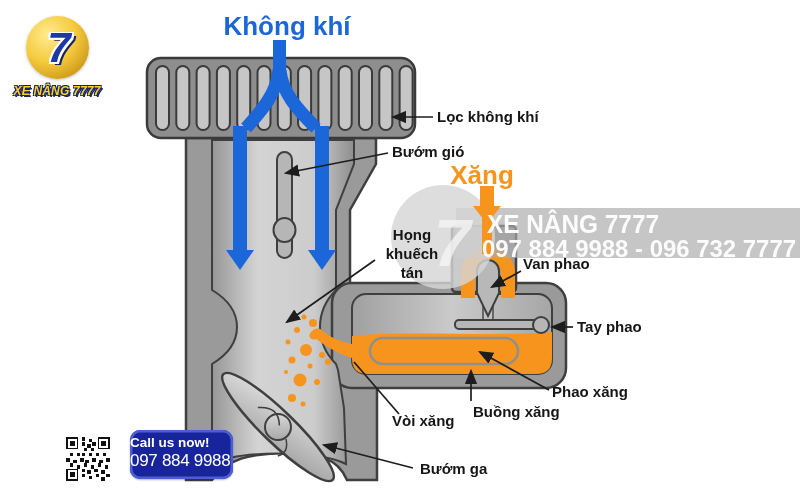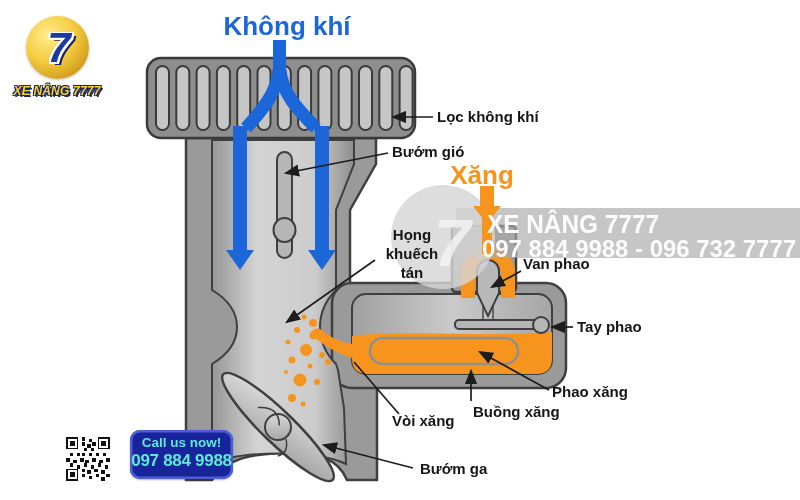--- a/index.html
+++ b/index.html
@@ -22,23 +22,23 @@
     text-shadow:-2px -1px 0 #fff,2px -1px 0 #fff,-2px 2px 0 #fff,2px 2px 0 #fff,4px 3px 0 #12235f;
     transform:translateX(2px);}
   .logo-text{margin-top:5px;font-size:12px;font-weight:bold;font-style:italic;color:#ffd21e;
     letter-spacing:.2px;white-space:nowrap;
     text-shadow:-1px -1px 0 #14246e,1px -1px 0 #14246e,-1px 1px 0 #14246e,1px 1px 0 #14246e,2px 2px 0 #14246e;}
 
   
   .qr{position:absolute;left:66px;top:437px;width:44px;height:44px;}
   .cta{position:absolute;left:130px;top:430px;width:103px;height:49px;background:#18249b;
     border-radius:10px;box-shadow:inset 0 0 0 2.5px #4c5ed6,0 1px 2px rgba(0,0,0,.3);
-    color:#5eead4;text-align:center;cursor:pointer;}
+    color:#ffffff;text-align:left;cursor:pointer;}
   .cta .l1{font-size:13.5px;font-weight:bold;margin-top:5px;line-height:1.2;}
-  .cta .l2{font-size:17px;font-weight:bold;letter-spacing:-.3px;line-height:1.2;}
+  .cta .l2{font-size:17px;font-weight:normal;letter-spacing:-.3px;line-height:1.2;}
 </style>
 </head>
 <body>
 
 <div class="stage">
 
   <svg class="diagram" width="800" height="500" viewBox="0 0 800 500">
     <defs>
       <linearGradient id="throatGrad" x1="0" y1="0" x2="1" y2="0">
         <stop offset="0" stop-color="#969696"></stop>

